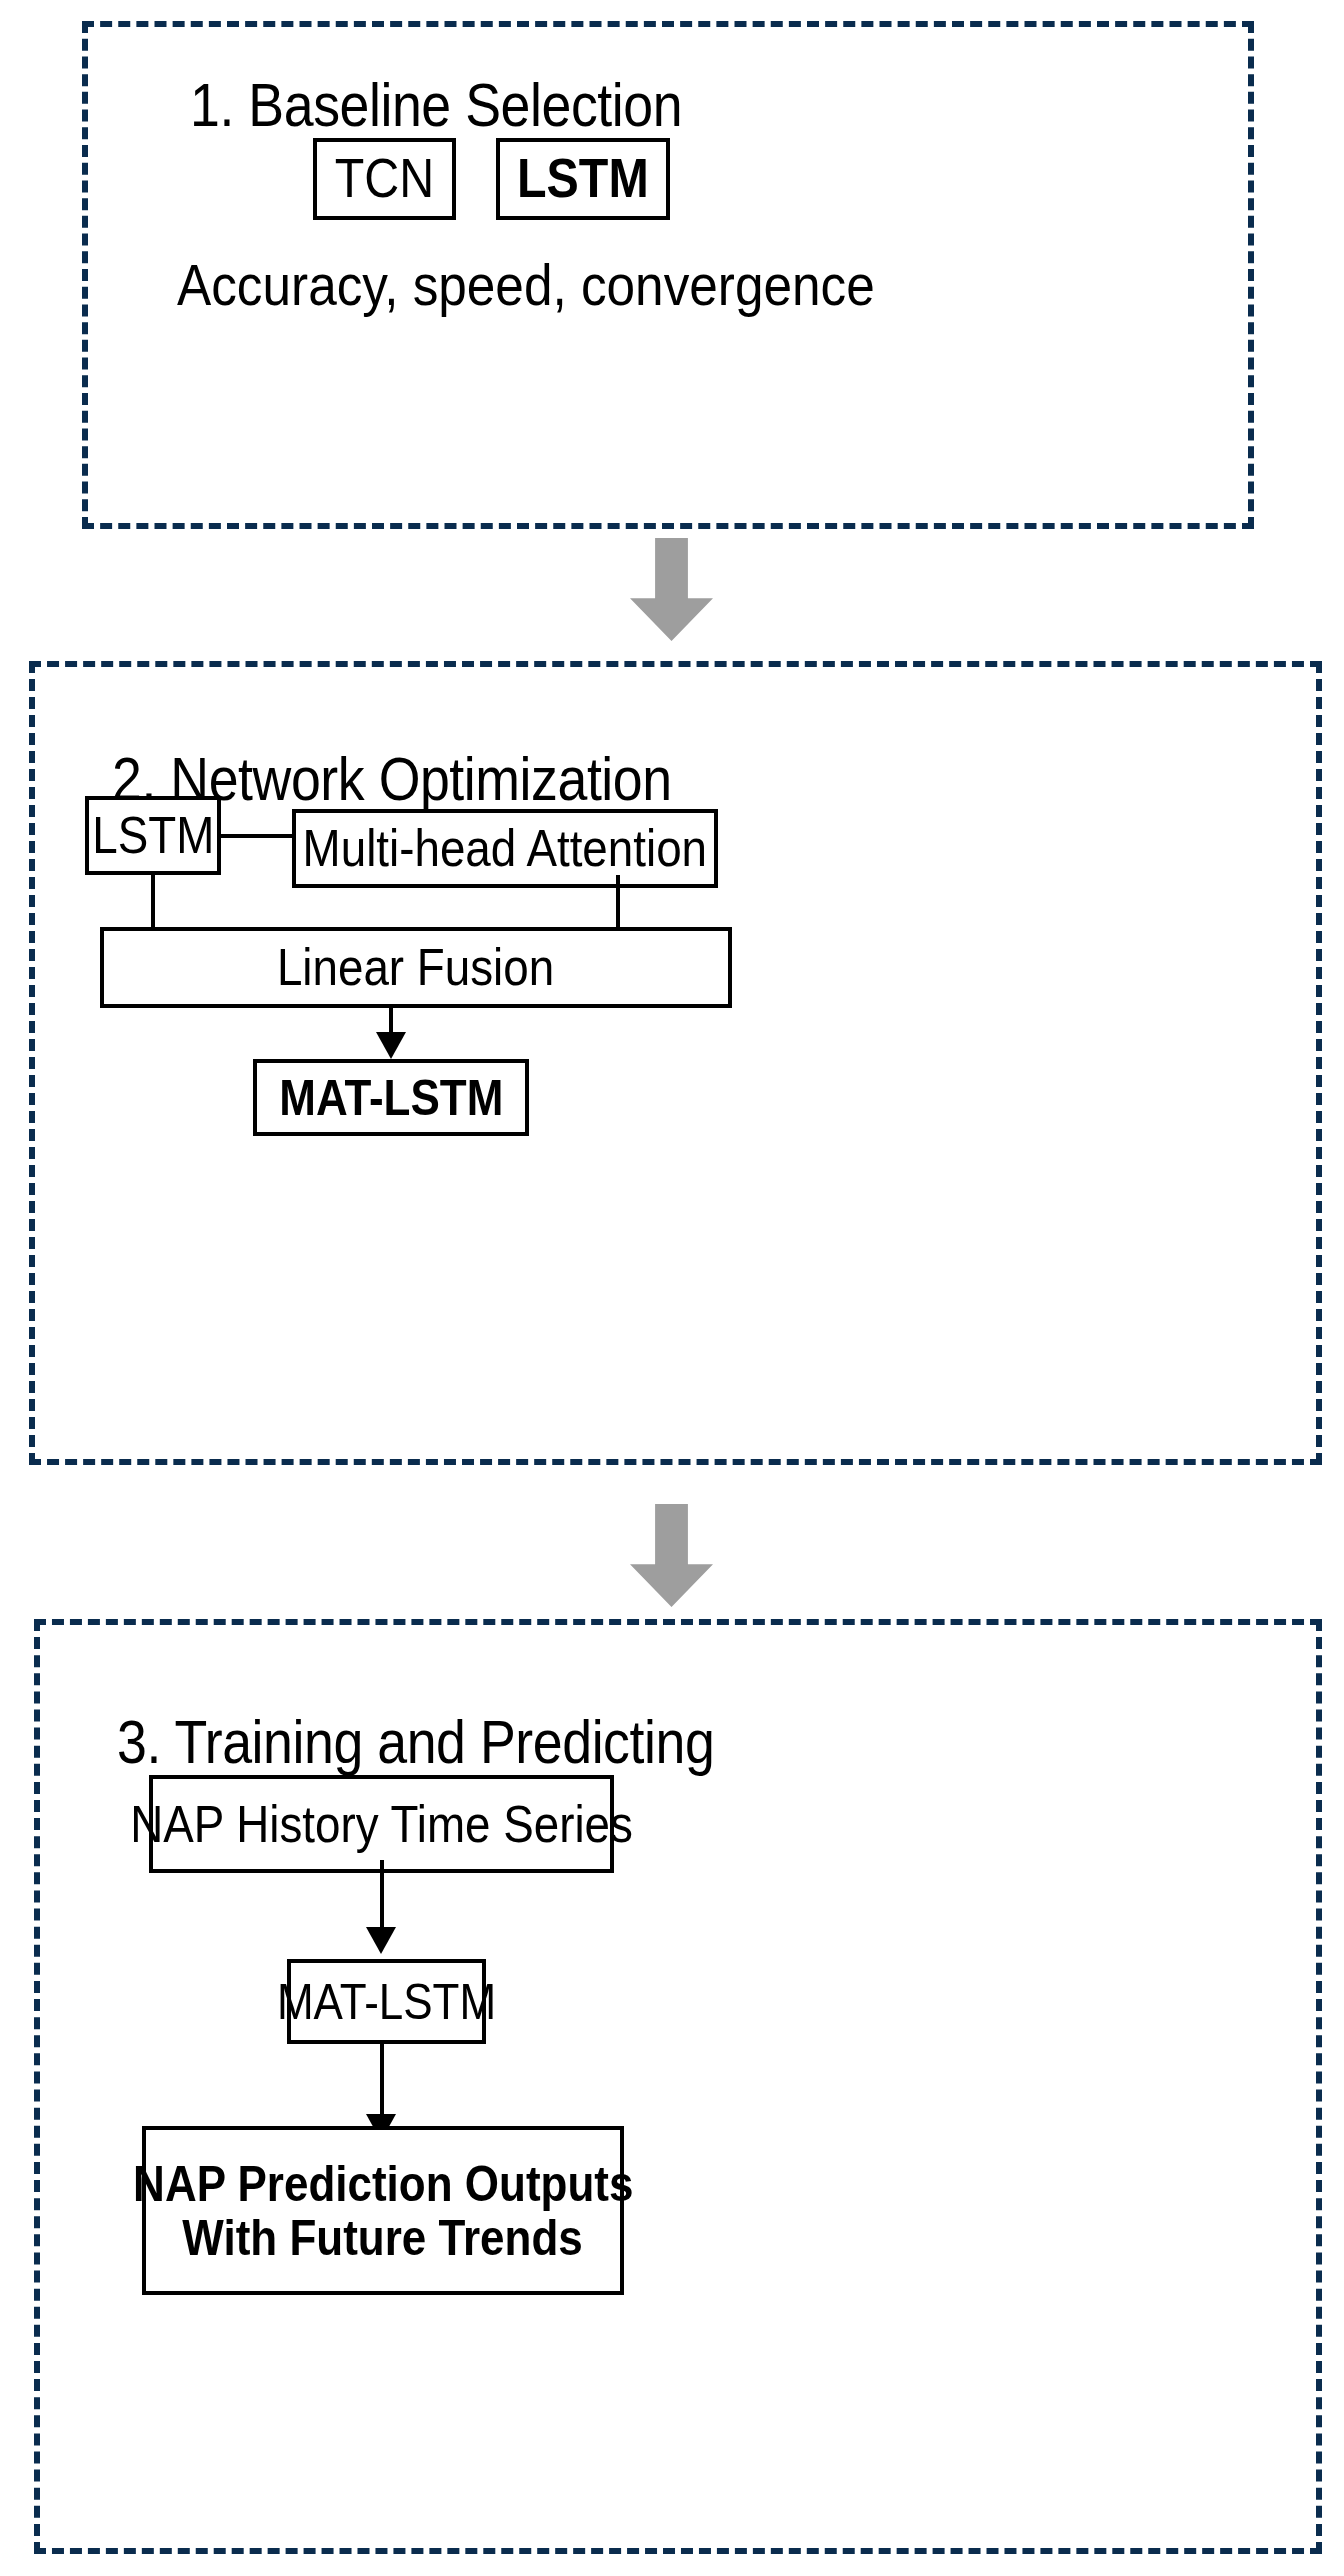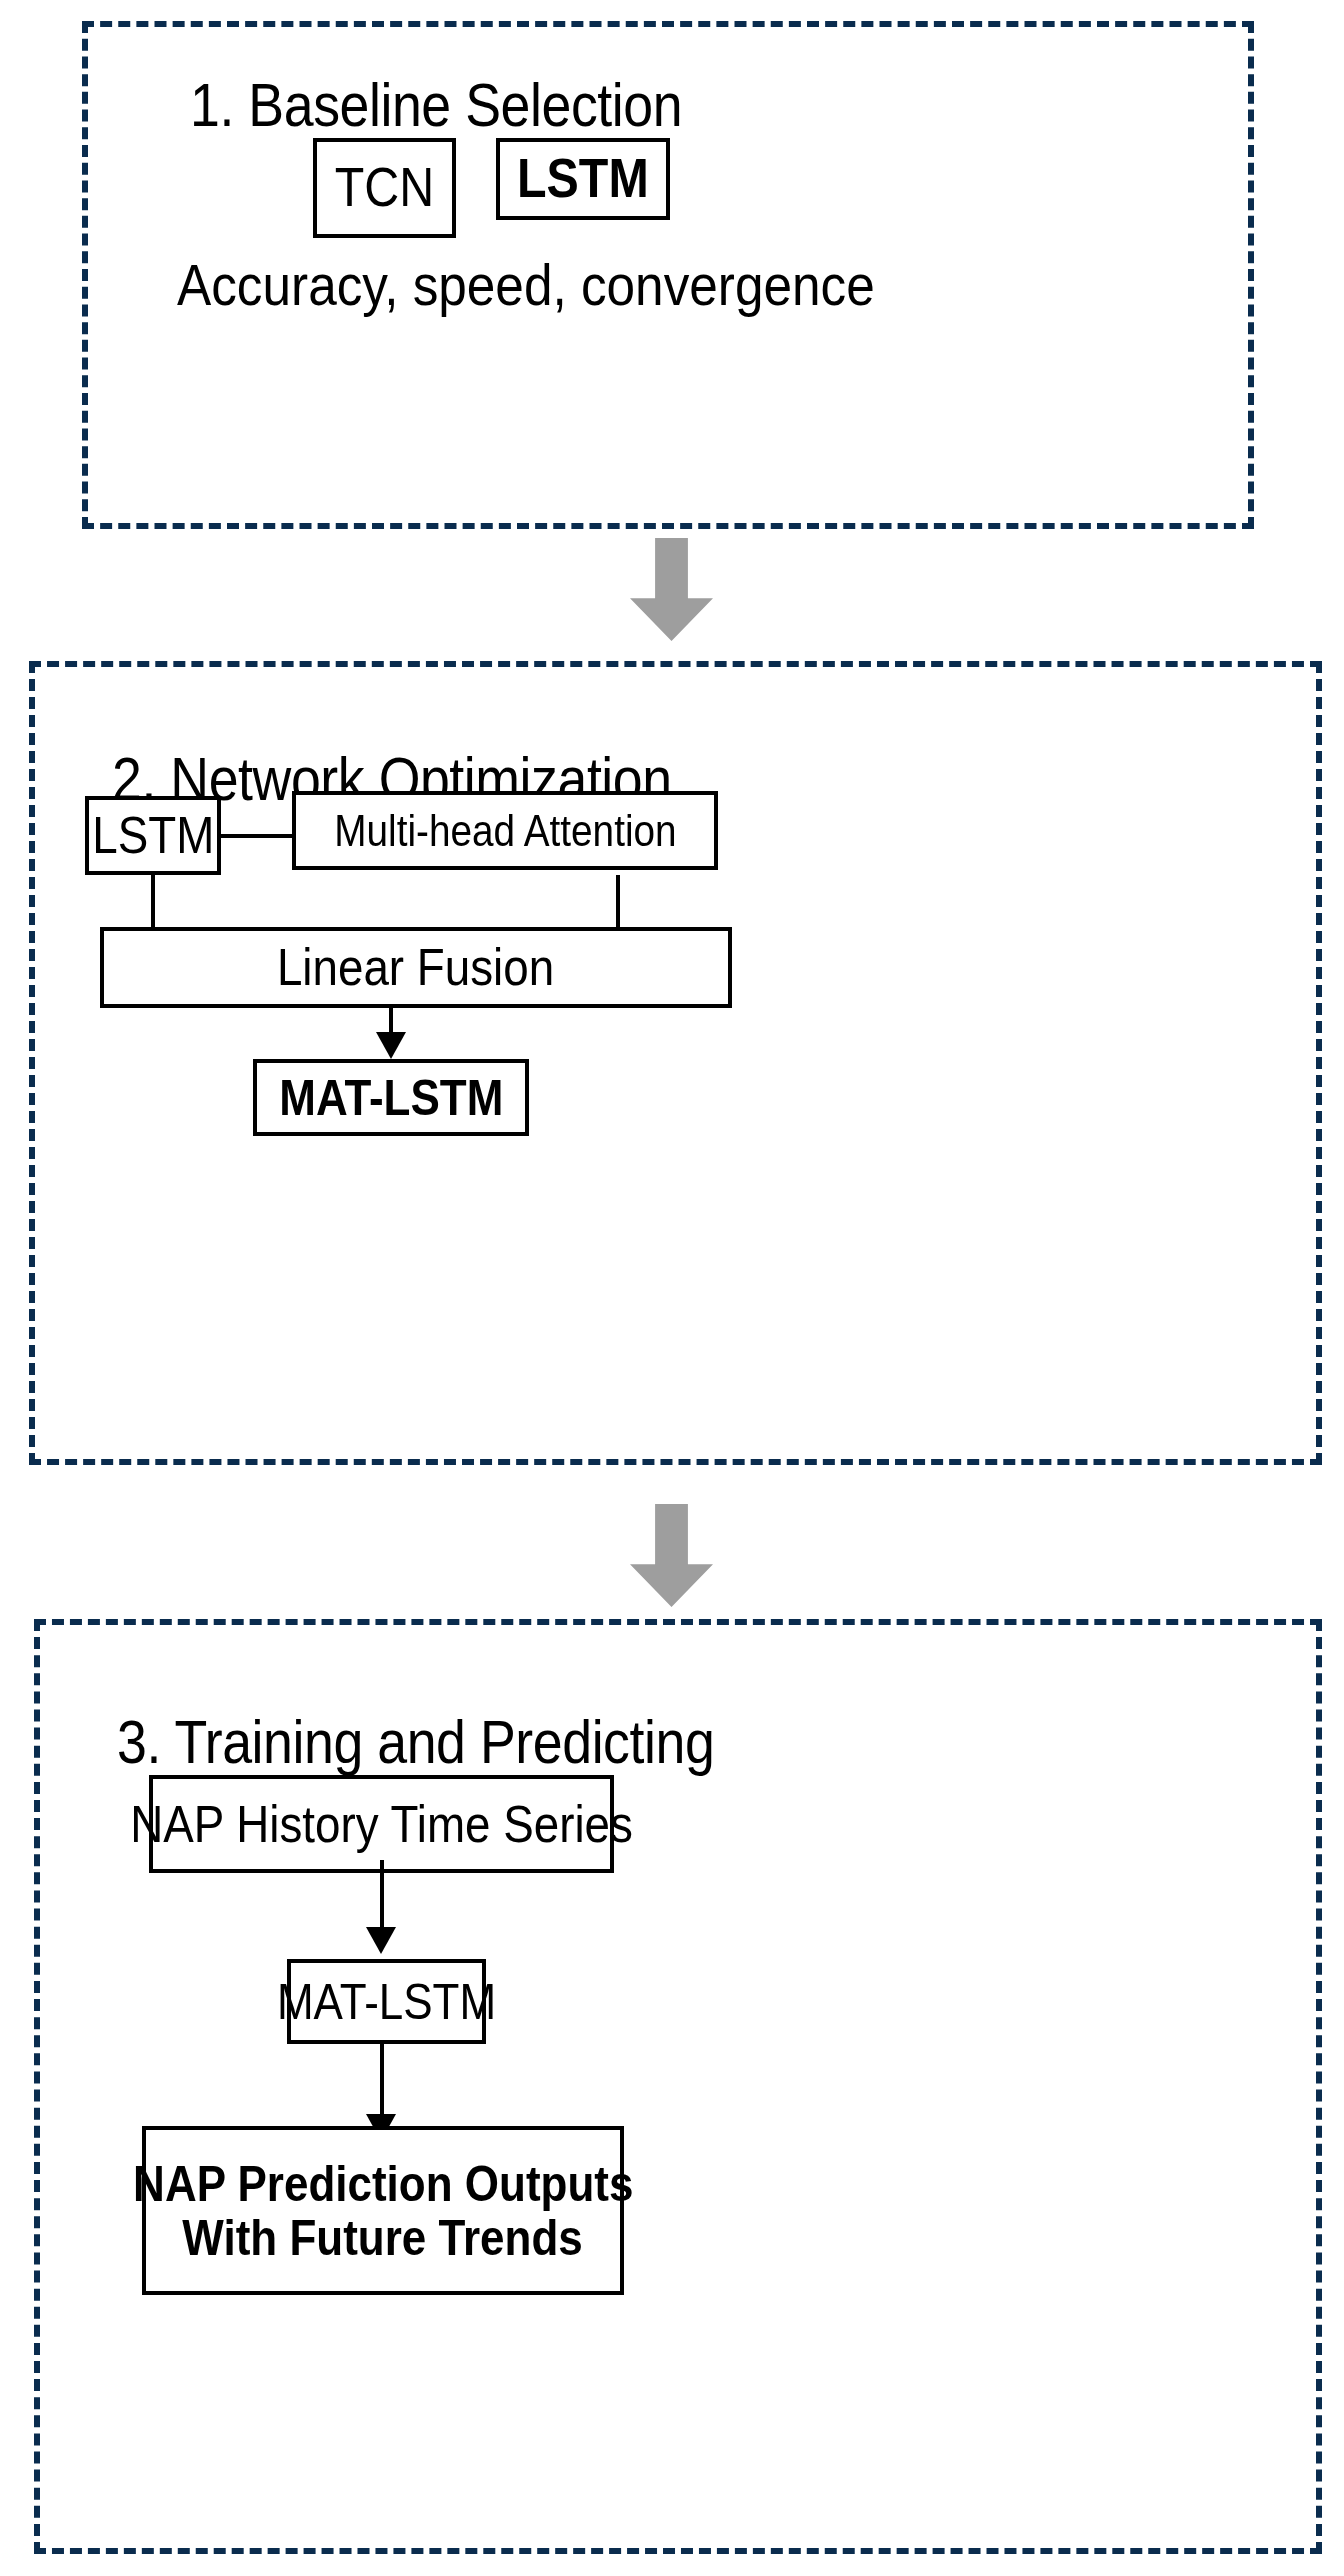--- a/index.html
+++ b/index.html
@@ -66,38 +66,38 @@
     white-space: nowrap;
   }
   .box > span {
     display: inline-block;
     transform: scaleX(0.88);
     transform-origin: center center;
   }
   .box.bold { font-weight: bold; }
 
   
-  #box-tcn  { left: 225px; top: 111px; width: 143px; height: 100px; }
+  #box-tcn  { left: 225px; top: 111px; width: 143px; height: 82px; }
   #box-lstm-1 { left: 408px; top: 111px; width: 174px; height: 82px; }
 
   #caption-1 {
     position: absolute;
     left: 89px;
     top: 230px;
     font-size: 57px;
     line-height: 1;
     color: #000000;
     white-space: nowrap;
     transform: scaleX(0.9);
     transform-origin: left center;
   }
 
   
   #box-lstm-2    { left: 50px;  top: 129px; width: 136px; height: 79px; font-size: 52px; }
-  #box-attention { left: 257px; top: 124px; width: 426px; height: 79px; font-size: 44px; }
+  #box-attention { left: 257px; top: 142px; width: 426px; height: 79px; font-size: 52px; }
   #box-fusion    { left: 50px;  top: 260px; width: 632px; height: 81px; font-size: 52px; margin-left: 15px; }
   #box-matlstm-2 { left: 218px; top: 392px; width: 276px; height: 77px; font-size: 50px; }
 
   
   #box-history   { left: 109px; top: 150px; width: 465px; height: 98px; font-size: 52px; }
   #box-matlstm-3 { left: 247px; top: 334px; width: 199px; height: 85px; font-size: 50px; }
   #box-outputs   { left: 102px; top: 501px; width: 482px; height: 169px; font-size: 50px;
                    flex-direction: column; }
 
   

